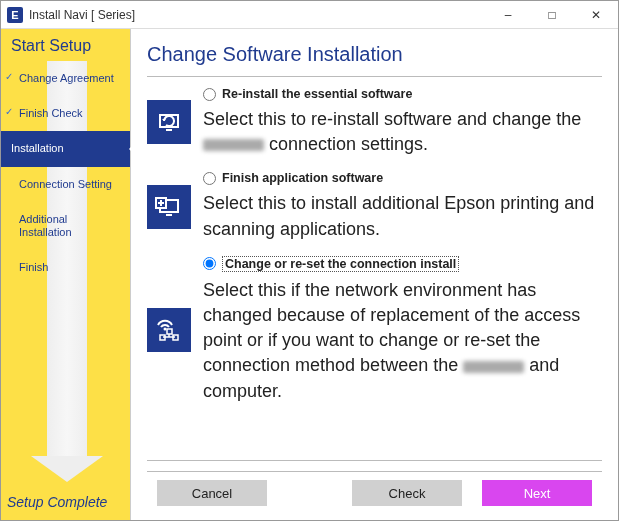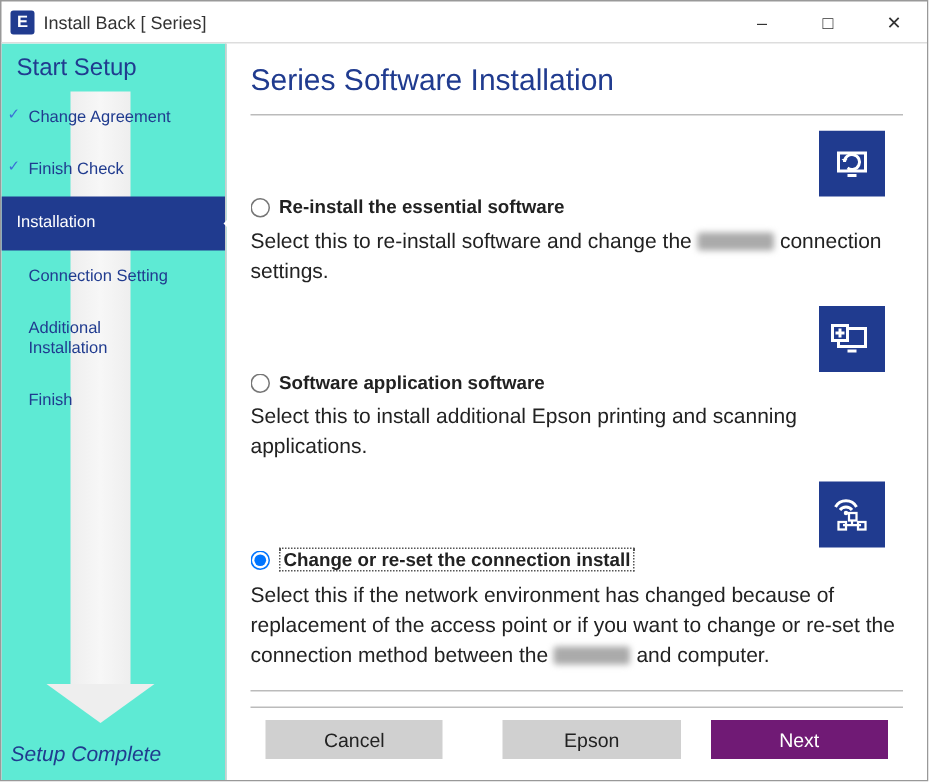--- a/index.html
+++ b/index.html
@@ -29,22 +29,22 @@
   .titlebar .spacer { flex: 1; }
   .titlebar .winbtn {
     width: 44px; height: 100%;
     display: inline-flex; align-items: center; justify-content: center;
     font-size: 12px; color: #333;
   }
   .content {
     flex: 1; display: flex; overflow: hidden;
   }
   .sidebar {
-    width: 150px; flex-shrink: 0;
-    background: #5eead4;
+    width: 130px; flex-shrink: 0;
+    background: #fde047;
     border-right: 1px solid #ccc;
     display: flex; flex-direction: column;
     position: relative;
   }
   .sidebar-head {
     font-size: 16px; color: #203b8f;
     padding: 8px 10px 2px;
   }
   .steps {
     position: relative; flex: 1;
@@ -98,69 +98,69 @@
     flex: 1; display: flex; flex-direction: column;
     padding: 10px 16px 4px;
     overflow: hidden;
   }
   .main-title {
     font-size: 20px; color: #203b8f;
     margin: 4px 0 10px 0;
   }
   .main-hr { border: none; border-top: 1px solid #bbb; margin: 0 0 10px; }
   .options { flex: 1; overflow-y: auto; }
-  .option { display: flex; align-items: flex-end; margin-bottom: 14px; flex-direction: column; }
+  .option { display: flex; align-items: center; margin-bottom: 14px; }
   .opt-icon {
     width: 44px; height: 44px; flex-shrink: 0;
     background: #203b8f;
     margin-right: 12px;
     display: flex; align-items: center; justify-content: center;
   }
   .opt-body { flex: 1; }
   .opt-head {
     display: flex; align-items: center;
     font-size: 12.5px; font-weight: bold; color: #222;
     margin-bottom: 6px;
   }
   .opt-head input[type=radio] { margin: 0 6px 0 0; }
   .opt-head .framed { border: 1px dotted #555; padding: 0 2px; }
-  .opt-desc { font-size: 14px; color: #222; line-height: 1.4; }
+  .opt-desc { font-size: 18px; color: #222; line-height: 1.4; }
   .blur {
     filter: blur(2px);
     background: #aaa; color: transparent;
     border-radius: 2px;
     padding: 0 8px;
     display: inline-block;
     height: 12px; vertical-align: middle;
   }
   .footer {
     border-top: 1px solid #bbb;
     padding: 8px 10px 10px;
     display: flex; align-items: center;
     gap: 20px;
   }
   .footer .gap { flex: 1; }
   .btn {
-    width: 124px; height: 26px;
+    width: 110px; height: 26px;
     border: none;
     font-size: 13px;
     display: inline-flex; align-items: center; justify-content: center;
     cursor: default;
   }
   .btn-grey { background: #d0d0d0; color: #222; }
-  .btn-blue { background: #701a75; color: #fff; }
+  .btn-blue { background: #d946ef; color: #fff; }
 </style>
 </head>
 <body>
 
 <div class="window">
 
   <div class="titlebar">
     <span class="app-icon">E</span>
-    <span>Install Back [        Series]</span>
+    <span>Install Navi [        Series]</span>
     <span class="spacer"></span>
     <span class="winbtn">–</span>
     <span class="winbtn">□</span>
     <span class="winbtn">✕</span>
   </div>
 
   <div class="content">
 
     <div class="sidebar">
       <div class="sidebar-head">Start Setup</div>
@@ -173,21 +173,21 @@
           <div class="step current"><span style="white-space: pre-line;">Installation</span></div>
           <div class="step"><span style="white-space: pre-line; margin-top: 20px;">Connection Setting</span></div>
           <div class="step"><span style="white-space: pre-line; margin-top: 22px;">Additional
 Installation</span></div>
           <div class="step"><span style="white-space: pre-line; text-align: right;">Finish</span></div>
         </div>
       <div class="sidebar-foot">Setup Complete</div>
     </div>
 
     <div class="main">
-      <div class="main-title">Series Software Installation</div>
+      <div class="main-title">Change Software Installation</div>
       <hr class="main-hr">
       <div class="options">
 
       <div class="option">
             <div class="opt-icon">
               <svg width="30" height="30" viewBox="0 0 30 30">
                 <rect x="6" y="8" width="18" height="12" fill="none" stroke="#fff" stroke-width="2"></rect>
                 <rect x="12" y="22" width="6" height="2" fill="#fff"></rect>
                 <path d="M10 14 a5 5 0 1 1 2 4" fill="none" stroke="#fff" stroke-width="2"></path>
                 <path d="M8 12 l2 2 l2 -2" fill="#fff"></path>
@@ -207,21 +207,21 @@
                 <rect x="6" y="8" width="18" height="12" fill="none" stroke="#fff" stroke-width="2"></rect>
                 <rect x="12" y="22" width="6" height="2" fill="#fff"></rect>
                 <rect x="2" y="6" width="10" height="10" fill="#203b8f" stroke="#fff" stroke-width="2"></rect>
                 <line x1="7" y1="8" x2="7" y2="14" stroke="#fff" stroke-width="2"></line>
                 <line x1="4" y1="11" x2="10" y2="11" stroke="#fff" stroke-width="2"></line>
               </svg>
             </div>
             <div class="opt-body">
               <label class="opt-head">
                 <input type="radio" name="install-opt" style="">
-                <span>Software application software</span>
+                <span>Finish application software</span>
               </label>
               <div class="opt-desc">Select this to install additional Epson printing and scanning applications.</div>
             </div>
           </div>
           <div class="option">
             <div class="opt-icon">
               <svg width="30" height="30" viewBox="0 0 30 30">
                 <path d="M4 10 a8 8 0 0 1 14 0" fill="none" stroke="#fff" stroke-width="2"></path>
                 <path d="M7 12 a5 5 0 0 1 8 0" fill="none" stroke="#fff" stroke-width="2"></path>
                 <circle cx="11" cy="14" r="1.5" fill="#fff"></circle>
@@ -238,19 +238,19 @@
                 <span class="framed">Change or re-set the connection install</span>
               </label>
               <div class="opt-desc">Select this if the network environment has changed because of replacement of the access point or if you want to change or re-set the connection method between the <span class="blur">xxxxx</span> and computer.</div>
             </div>
           </div>
         </div>
       <hr class="main-hr">
       <div class="footer">
         <button class="btn btn-grey">Cancel</button>
         <span class="gap"></span>
-        <button class="btn btn-grey">Epson</button>
+        <button class="btn btn-grey">Check</button>
         <button class="btn btn-blue">Next</button>
       </div>
     </div>
 
   </div>
 </div>
 
 </body></html>

